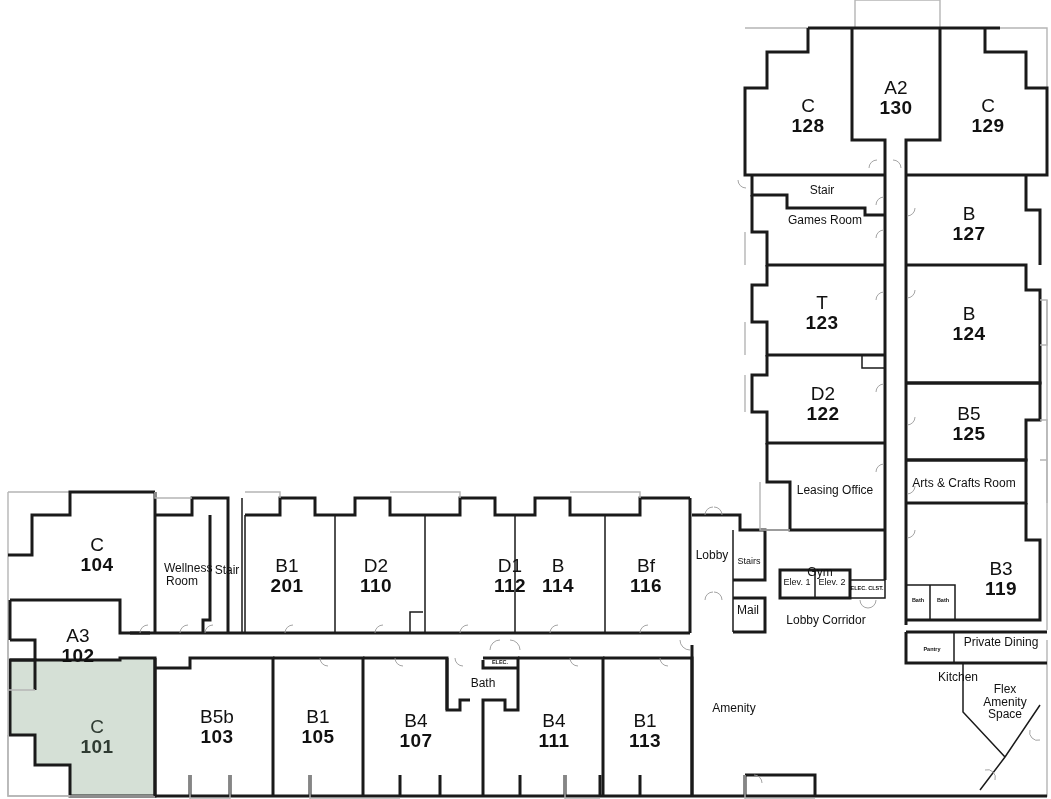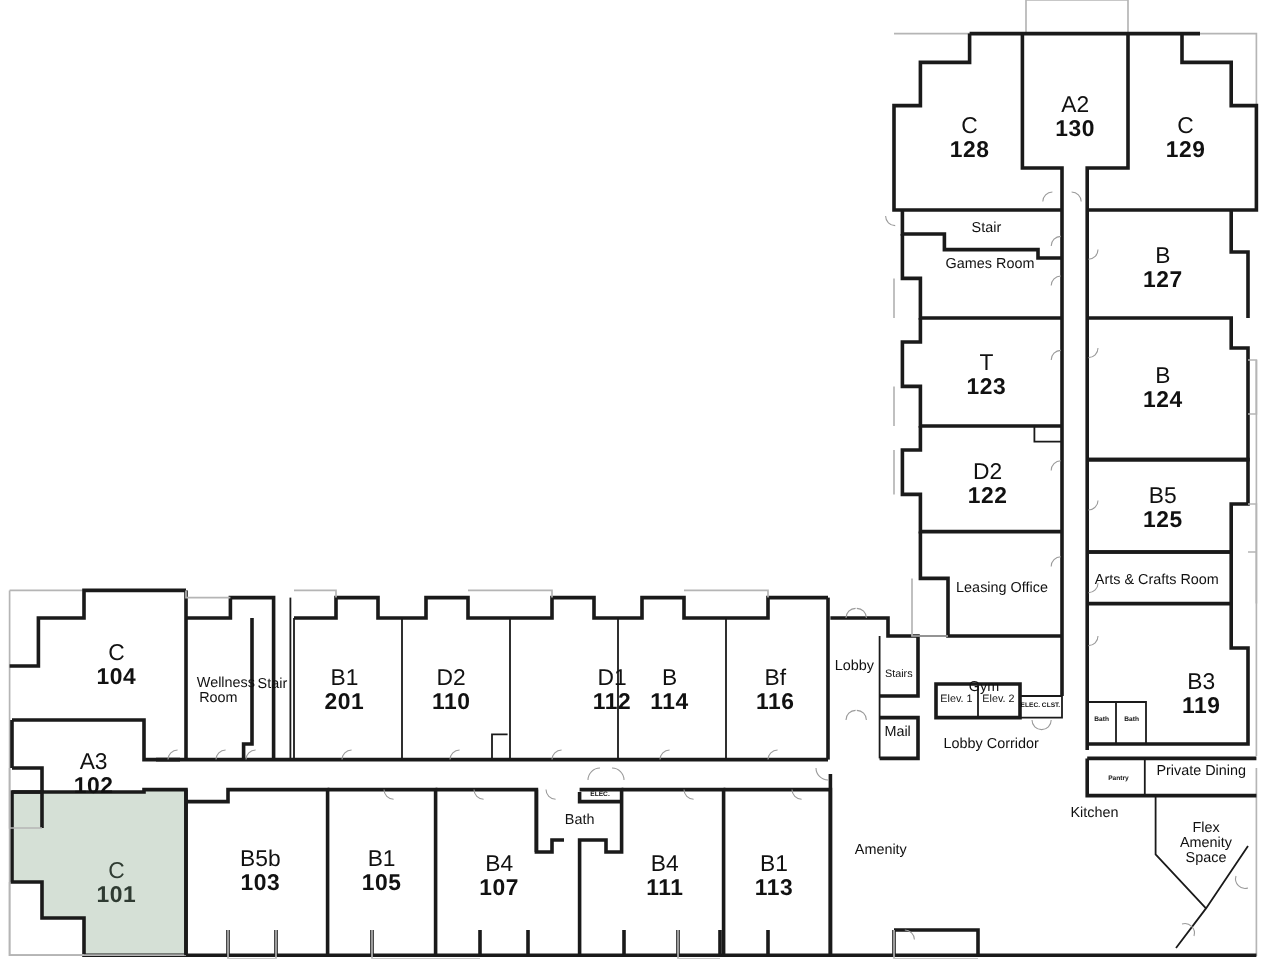--- a/index.html
+++ b/index.html
@@ -248,17 +248,17 @@
 <div class="lbl room" style="left:820px;top:550px;margin-top:22px;">Gym</div>
 <div class="lbl room-sm lbl" style="left:797px;top:583px;">Elev. 1</div>
 <div class="lbl room-sm lbl" style="left:832px;top:583px;">Elev. 2</div>
 <div class="lbl room-xs lbl" style="left:867px;top:589px;">ELEC. CLST.</div>
 <div class="lbl room" style="left:748px;top:610px;">Mail</div>
 <div class="lbl room" style="left:826px;top:620px;">Lobby Corridor</div>
 <div class="lbl room-xs lbl" style="left:918px;top:601px;">Bath</div>
 <div class="lbl room-xs lbl" style="left:943px;top:601px;">Bath</div>
 <div class="lbl room-xs lbl" style="left:932px;top:650px;">Pantry</div>
 <div class="lbl room" style="left:1001px;top:642px;">Private Dining</div>
-<div class="lbl room" style="left:912px;top:677px;">Kitchen</div>
+<div class="lbl room" style="left:958px;top:677px;">Kitchen</div>
 <div class="lbl room" style="left:1005px;top:702px;width:54px;white-space:normal;">Flex Amenity Space</div>
 <div class="lbl room" style="left:734px;top:708px;">Amenity</div>
 <div class="lbl room" style="left:483px;top:683px;">Bath</div>
 <div class="lbl room-xs lbl" style="left:500px;top:663px;">ELEC.</div>
 
 </body></html>

